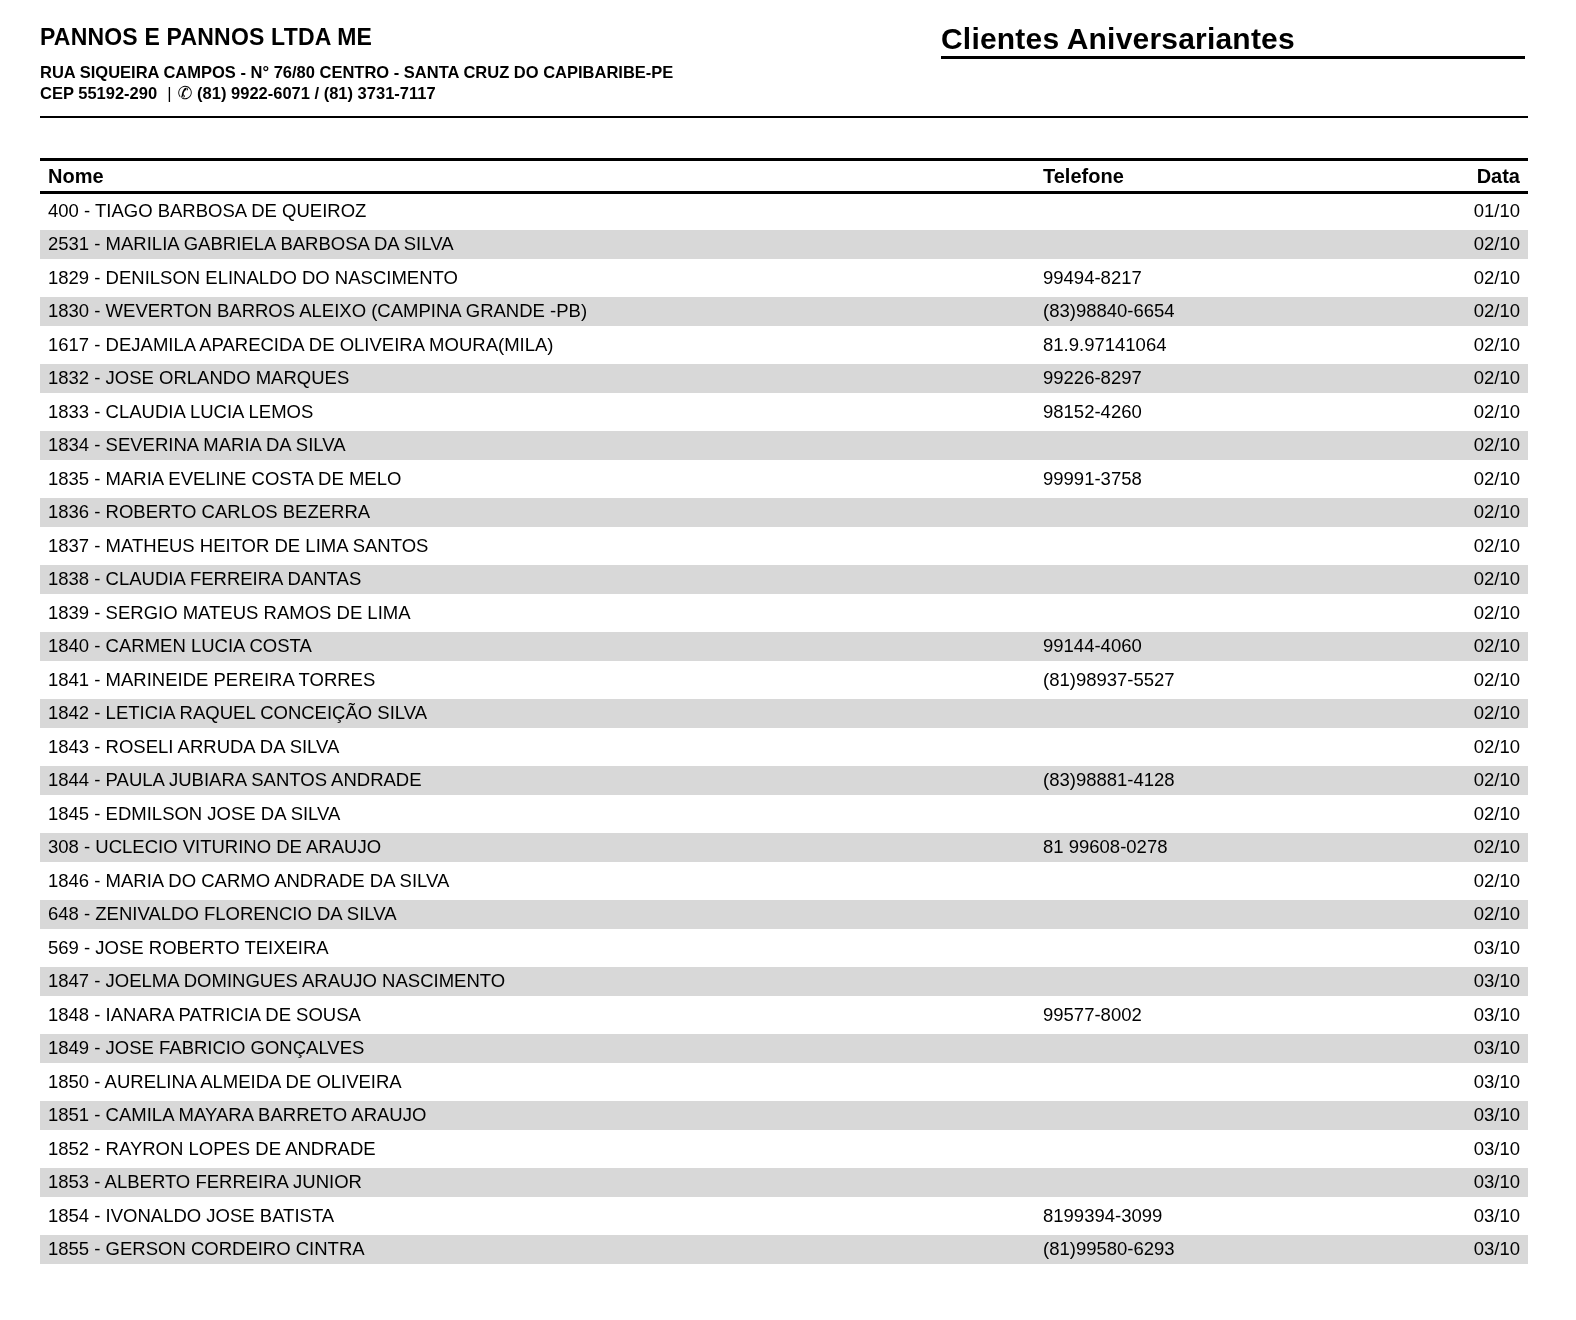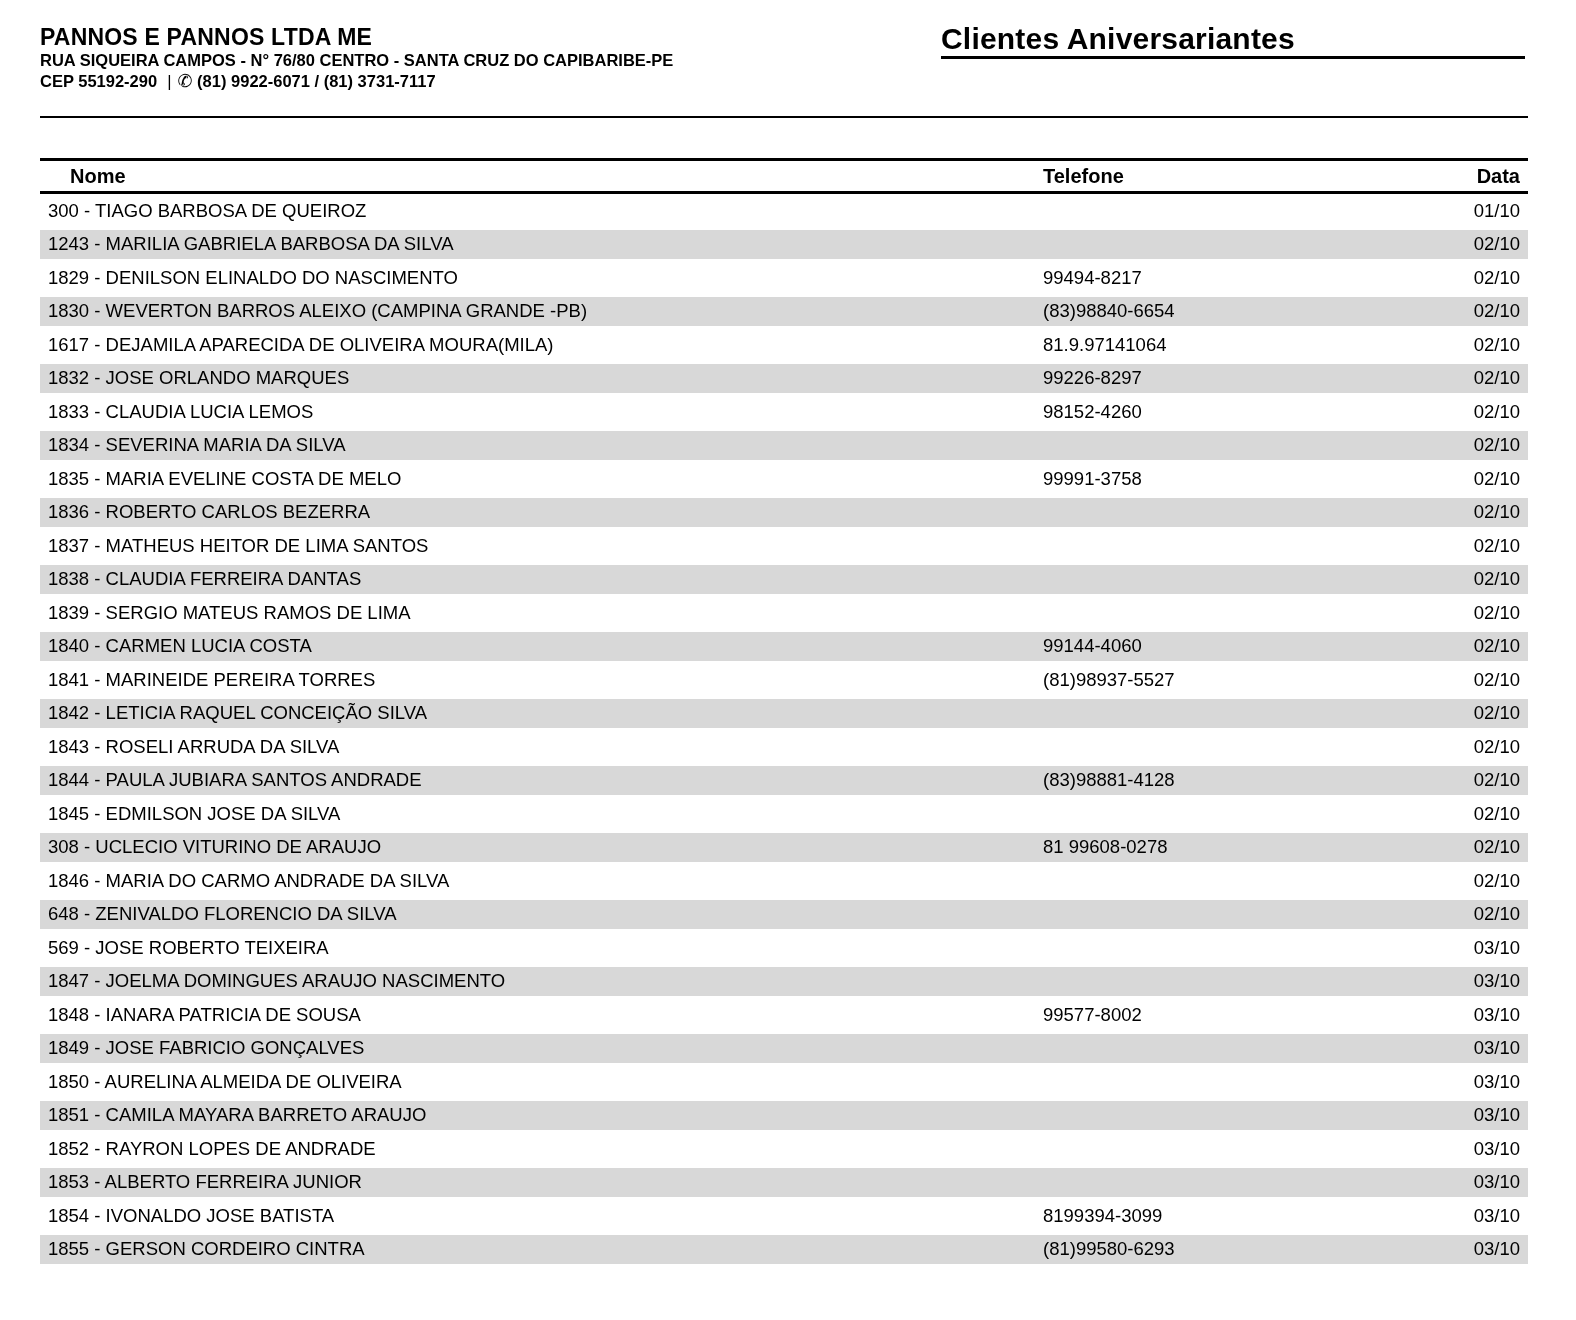--- a/index.html
+++ b/index.html
@@ -24,21 +24,21 @@
     width: 880px;
   }
   .company-name {
     font-size: 23px;
     font-weight: bold;
     letter-spacing: 0.2px;
   }
   .company-address {
     font-size: 16.5px;
     font-weight: bold;
-    margin-top: 0;
+    margin-top: 12px;
   }
   .company-cep {
     font-size: 16.5px;
     font-weight: bold;
   }
   .company-cep .pipe { margin: 0 6px 0 10px; font-weight: normal; }
   .phone-icon { font-weight: normal; font-size: 18px; }
 
   .report-title-wrap {
     position: absolute;
@@ -72,21 +72,21 @@
   .thead {
     display: grid;
     grid-template-columns: 1003px 1fr 120px;
     border-top: 3px solid #000000;
     border-bottom: 3px solid #000000;
     height: 36px;
     align-items: center;
     font-weight: bold;
     font-size: 20px;
   }
-  .thead .col-nome { padding-left: 8px; margin-left: 22px; }
+  .thead .col-nome { padding-left: 8px; }
   .thead .col-data { text-align: right; padding-right: 8px; }
 
   .tbody .row {
     display: grid;
     grid-template-columns: 1003px 1fr 120px;
     height: 33.5px;
     align-items: center;
     font-size: 18.5px;
   }
   .tbody .row:nth-child(even) {
@@ -120,27 +120,27 @@
   <div class="header-rule"></div>
 
   <div class="report-table">
     <div class="thead">
       <div class="col-nome">Nome</div>
       <div class="col-telefone">Telefone</div>
       <div class="col-data">Data</div>
     </div>
     <div class="tbody">
   <div class="row">
-    <div class="cell name">300 - TIAGO BARBOSA DE QUEIROZ</div>
+    <div class="cell name">400 - TIAGO BARBOSA DE QUEIROZ</div>
     <div class="cell phone"></div>
     <div class="cell date">01/10</div>
   </div>
 
   <div class="row">
-    <div class="cell name">1243 - MARILIA GABRIELA BARBOSA DA SILVA</div>
+    <div class="cell name">2531 - MARILIA GABRIELA BARBOSA DA SILVA</div>
     <div class="cell phone"></div>
     <div class="cell date">02/10</div>
   </div>
 
   <div class="row">
     <div class="cell name">1829 - DENILSON ELINALDO DO NASCIMENTO</div>
     <div class="cell phone">99494-8217</div>
     <div class="cell date">02/10</div>
   </div>
 

